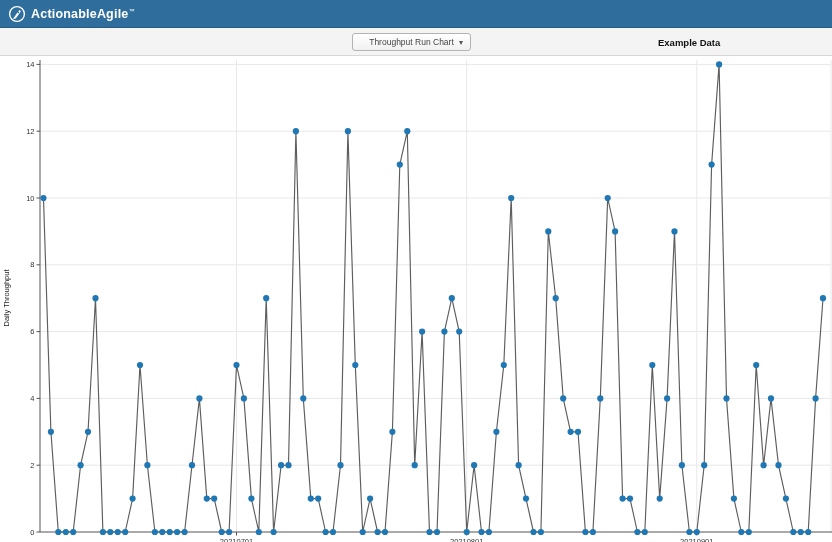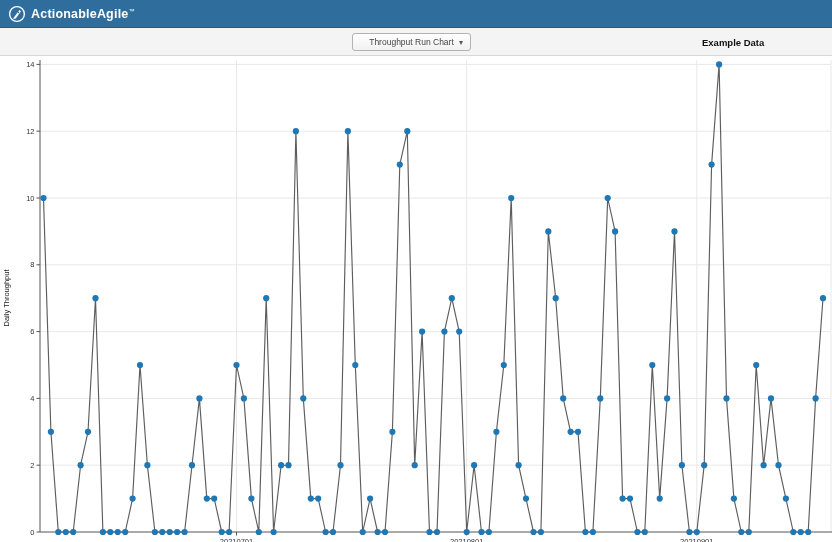--- a/index.html
+++ b/index.html
@@ -22,21 +22,21 @@
     position:absolute; left:352px; top:5px; width:119px; height:18px;
     background:linear-gradient(#ffffff,#f1f1f1);
     border:1px solid #b3b3b3; border-radius:3px;
     display:flex; align-items:center; justify-content:center;
     font-size:8.5px; color:#444; cursor:pointer;
   }
   .chart-select .arrow { position:absolute; right:7px; top:4px; font-size:8px; color:#555; }
   .dataset-label {
     position:absolute; left:658px; top:0; height:28px;
     display:flex; align-items:center;
-    font-size:9.5px; font-weight:bold; color:#111;margin-left:44px;
+    font-size:9.5px; font-weight:bold; color:#111;
   }
 
   .chart-wrap { width:832px; height:486px; background:#fff; }
   svg text { font-family:"Liberation Sans", sans-serif; }
 </style>
 </head>
 <body>
 
 <div class="app-header">
   <svg class="logo-icon" viewBox="0 0 20 20">

